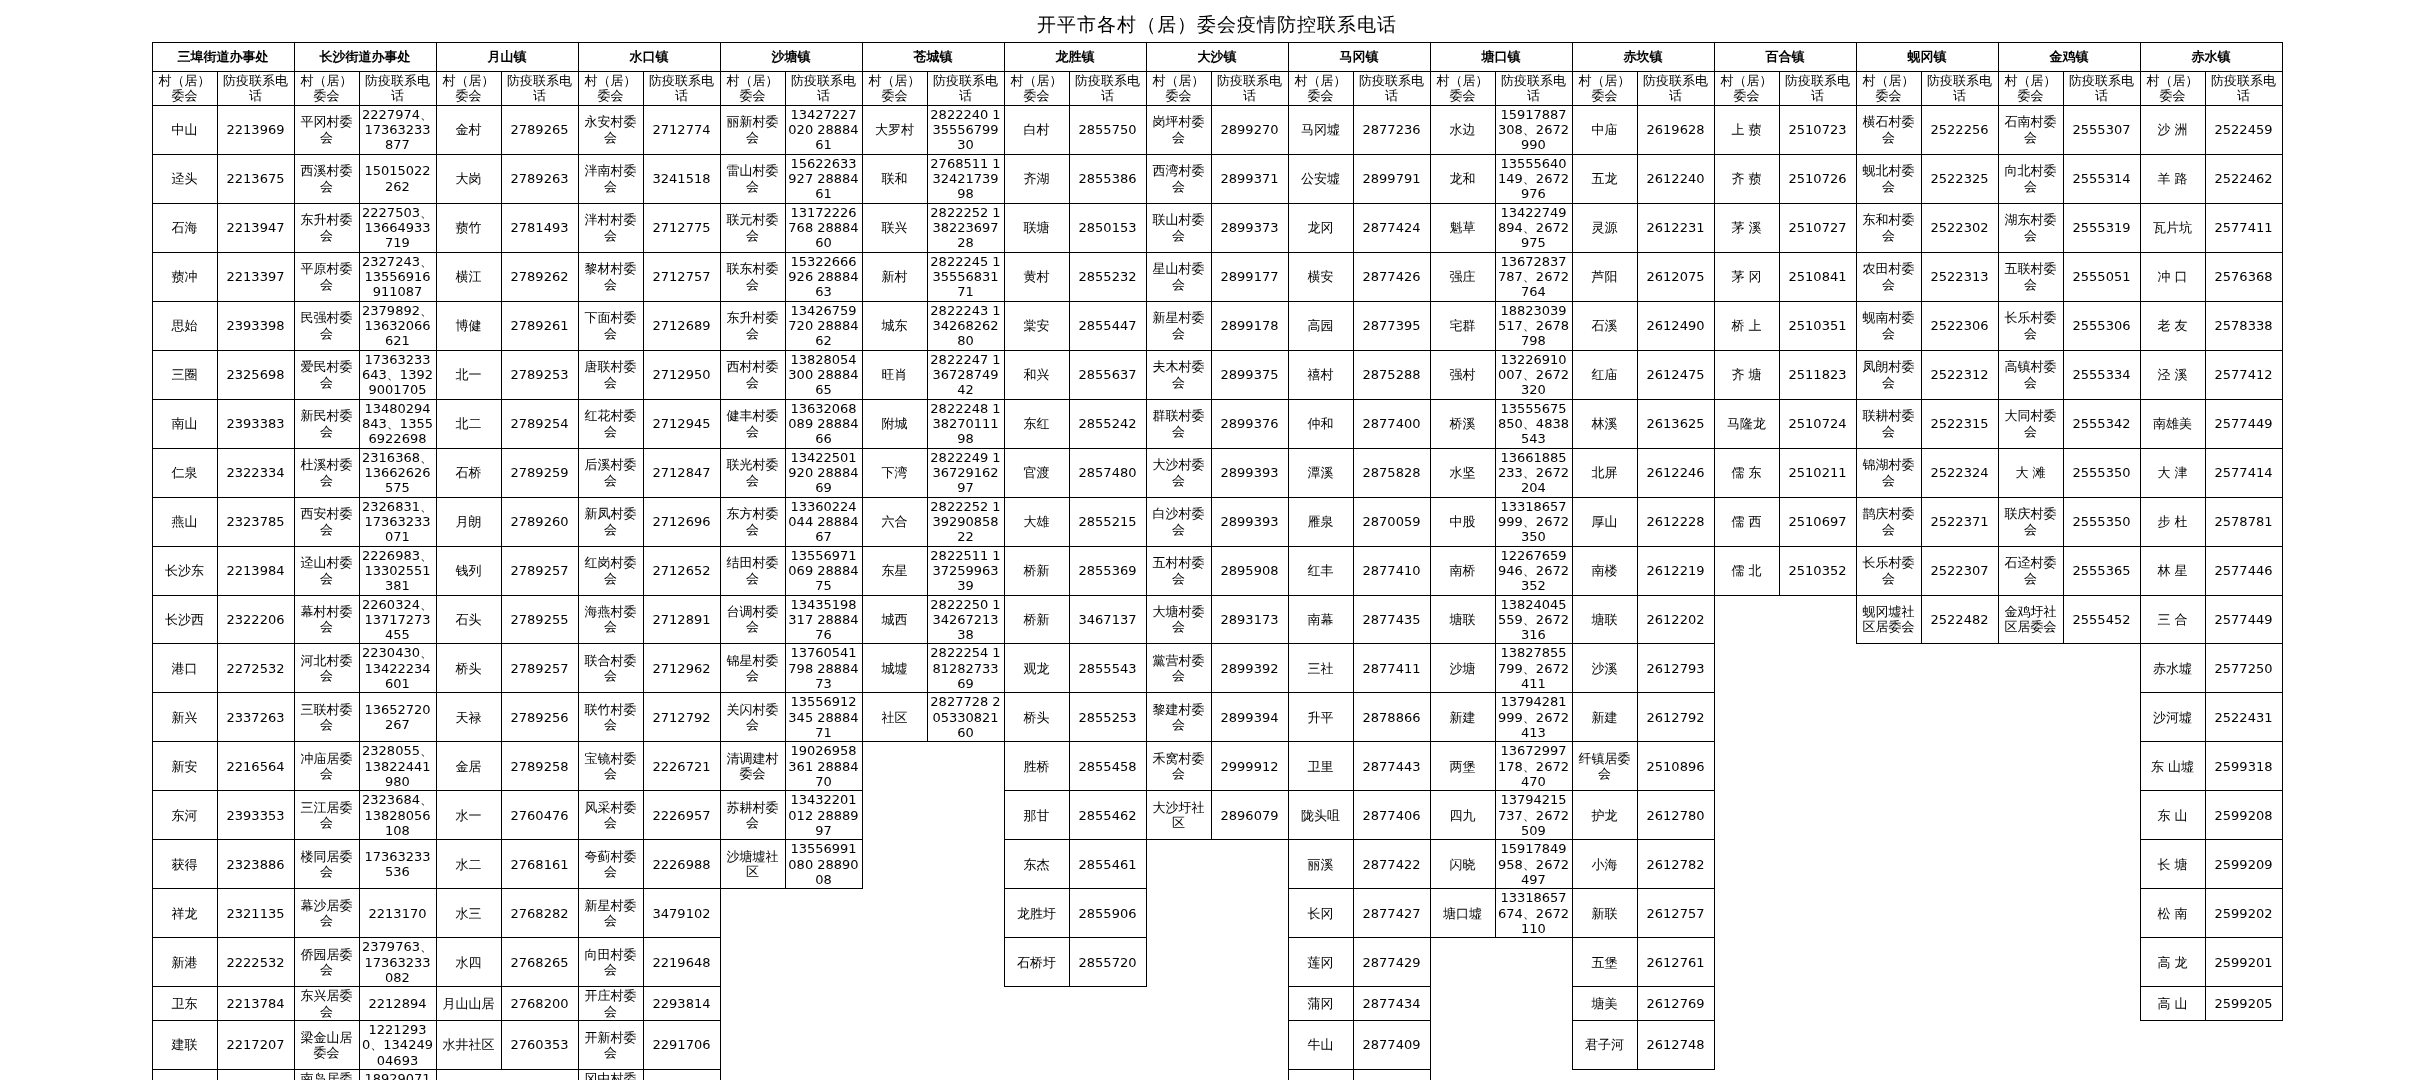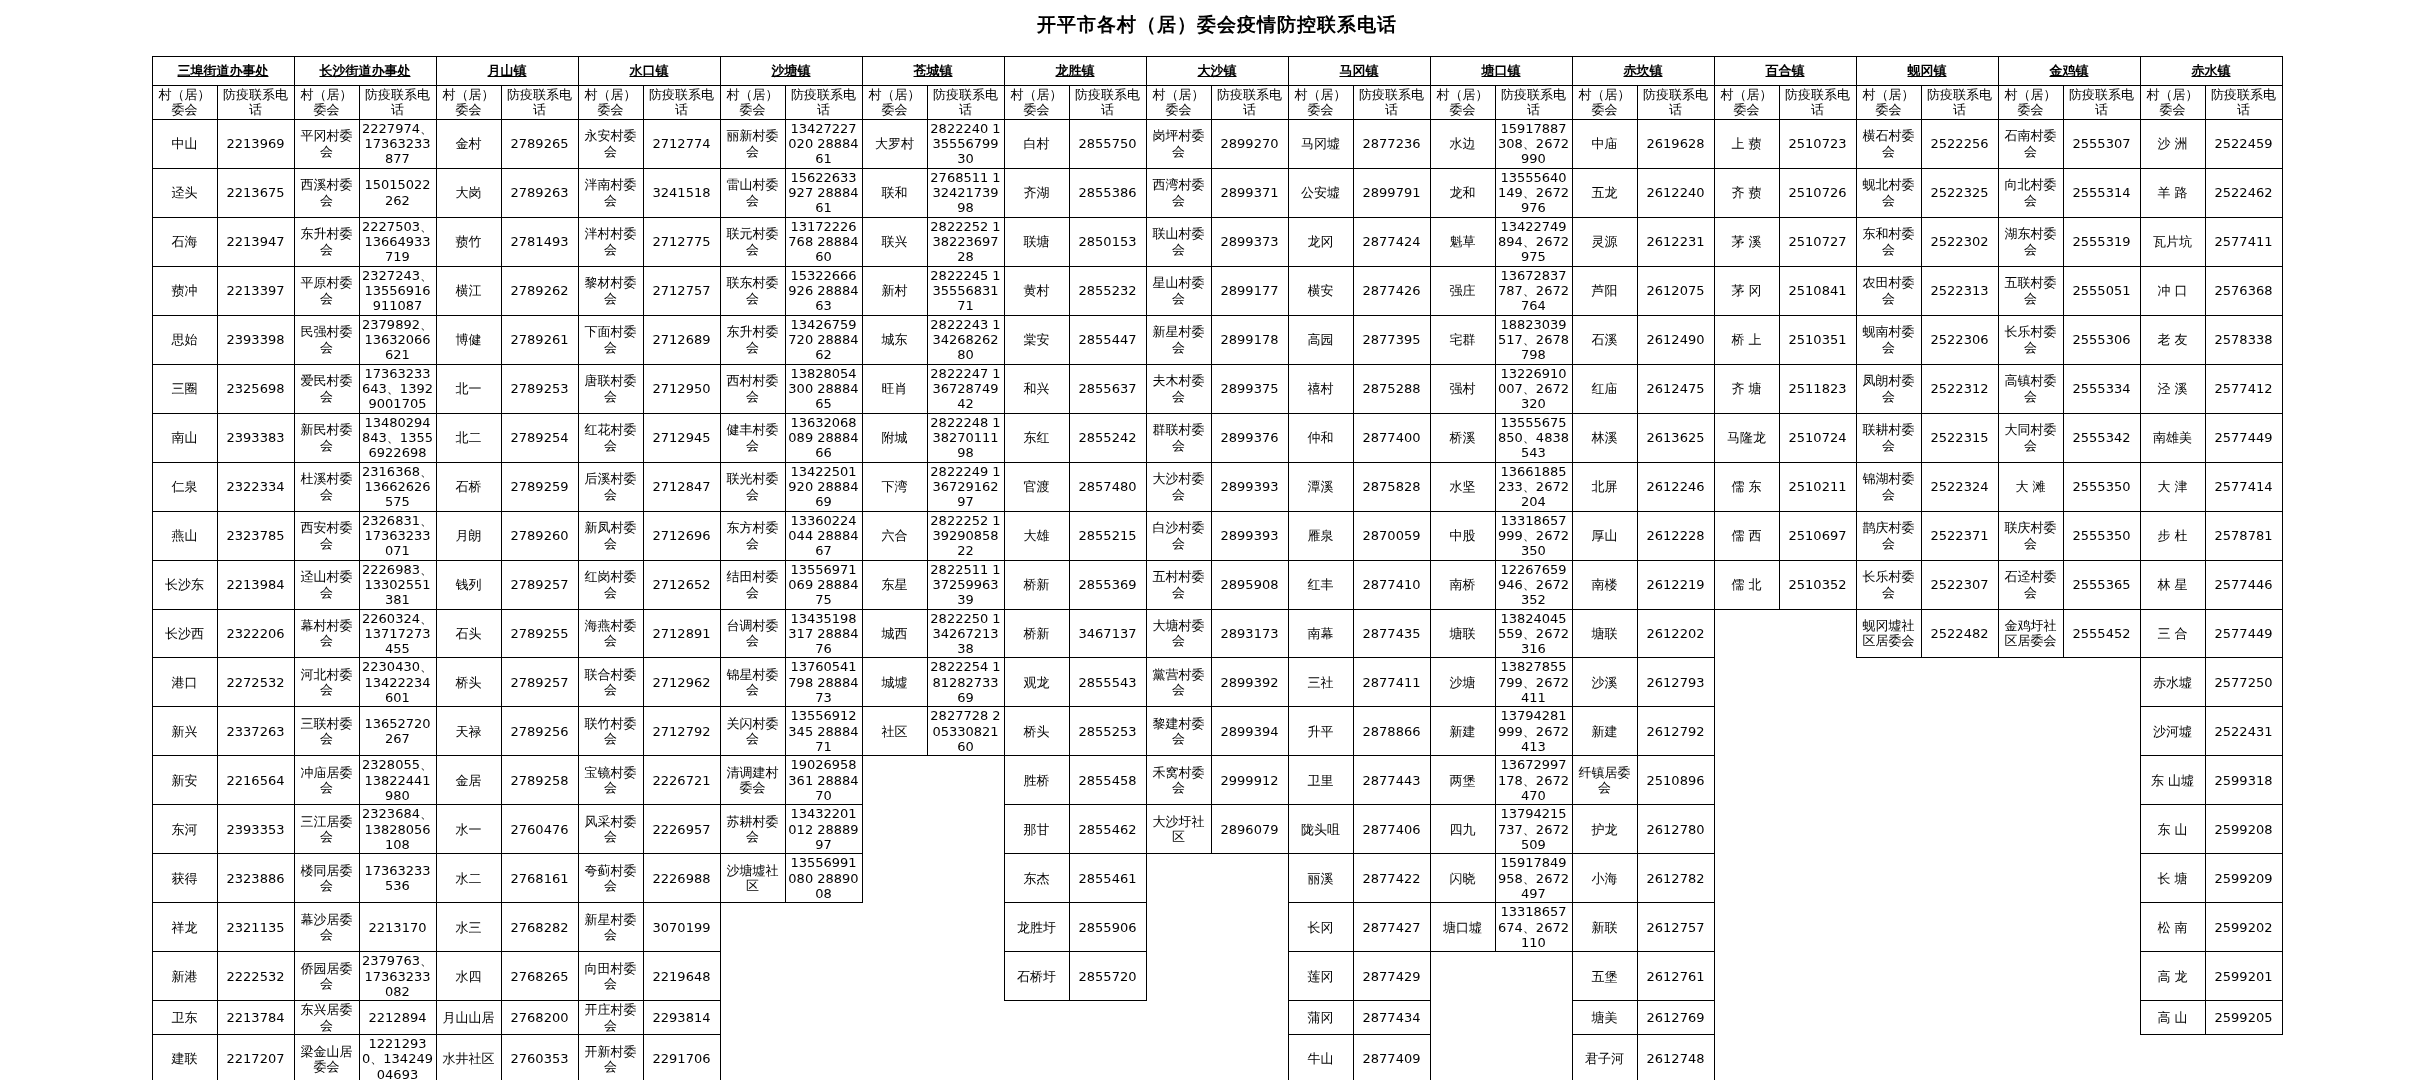--- a/index.html
+++ b/index.html
@@ -1,44 +1,43 @@
 <!DOCTYPE html>
 <html><head>
 <meta charset="utf-8">
 <style>
   html,body{margin:0;padding:0;background:#ffffff;}
   body{width:2434px;font-family:"DejaVu Sans","Liberation Sans",sans-serif;color:#000;}
   .page{width:2434px;padding-top:6px;box-sizing:border-box;}
   .doc-title{
     text-align:center;
     font-size:19px;
-    font-weight:bold;
+    font-weight:normal;
     letter-spacing:1px;
-    margin:6px 0 18px 0;
+    margin:6px 0 4px 0;
   }
   table.main{
     border-collapse:collapse;
     margin:0 auto;
     table-layout:fixed;
   }
   table.main td, table.main th{
     border:1px solid #000;
     font-size:13px;
     text-align:center;
     vertical-align:middle;
     padding:1px 1px;
     line-height:1.18;
     word-break:break-all;
     overflow:hidden;
   }
   th.town{
     font-size:15px;
     font-weight:bold;
     height:26px;
-    text-decoration:underline;
   }
   th.sub{
     font-size:11.5px;
     font-weight:normal;
     height:24px;
     line-height:1.1;
   }
   td.name{ font-size:13px; height:25px;}
   td.tel{ font-size:11.5px; height:25px; }
   td.blank{ border:none !important; }
@@ -616,21 +615,21 @@
           <td class="tel coltel">2599209</td>
         </tr>
         <tr>
           <td class="name colname">祥龙</td>
           <td class="tel coltel">2321135</td>
           <td class="name colname">幕沙居委会</td>
           <td class="tel coltel">2213170</td>
           <td class="name colname">水三</td>
           <td class="tel coltel">2768282</td>
           <td class="name colname">新星村委会</td>
-          <td class="tel coltel">3070199</td>
+          <td class="tel coltel">3479102</td>
           <td class="blank colname"></td>
           <td class="blank coltel"></td>
           <td class="blank colname"></td>
           <td class="blank coltel"></td>
           <td class="name colname">龙胜圩</td>
           <td class="tel coltel">2855906</td>
           <td class="blank colname"></td>
           <td class="blank coltel"></td>
           <td class="name colname">长冈</td>
           <td class="tel coltel">2877427</td>

